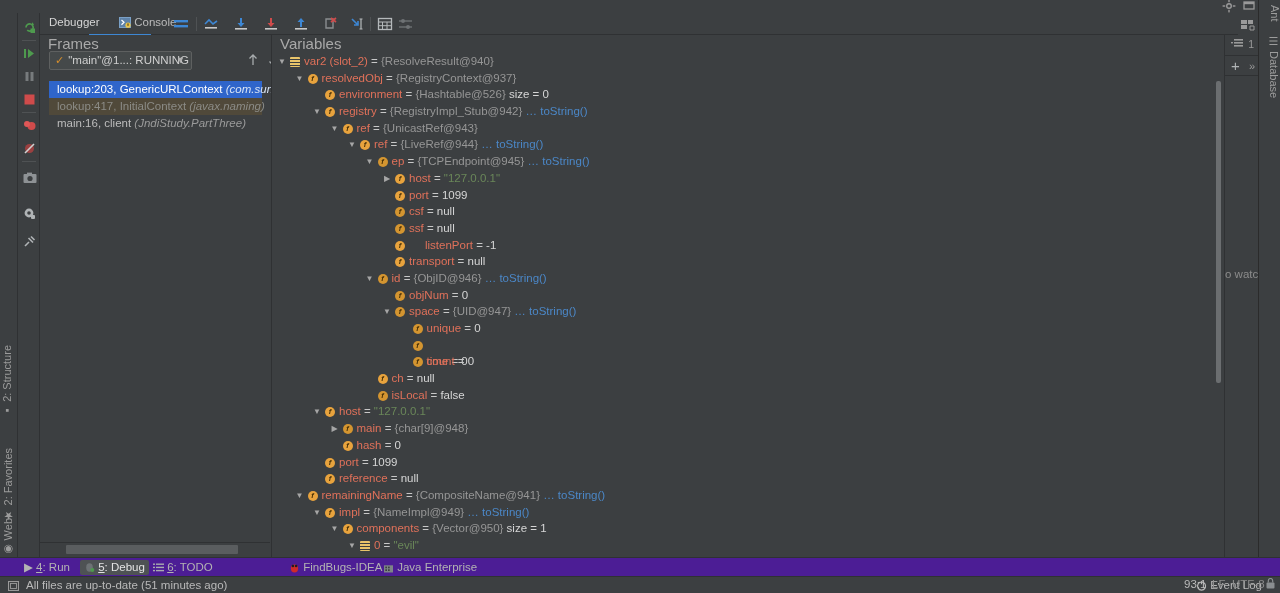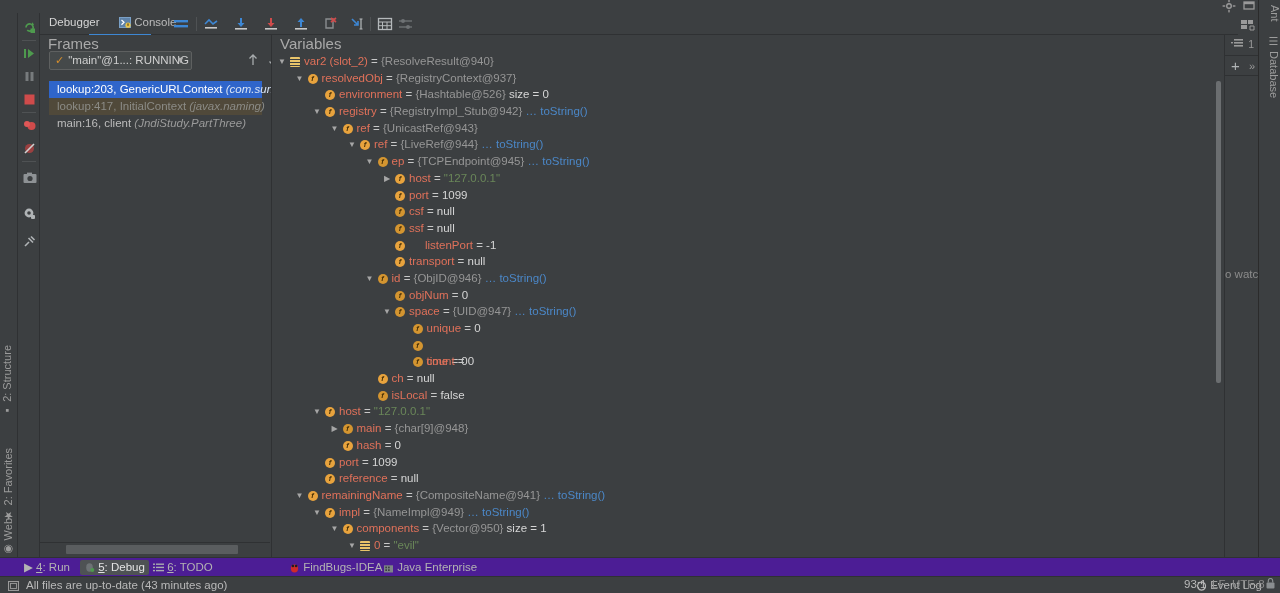--- a/index.html
+++ b/index.html
@@ -716,21 +716,21 @@
     </span>
   </div>
 
   <div class="statusbar">
     <span class="stext" style="left:8px;">
       <svg style="display:inline-block;vertical-align:-2px" width="11" height="10" viewBox="0 0 11 10">
           <rect x="0.5" y="0.5" width="10" height="9" fill="none" stroke="#9a9a9a" stroke-width="1.1"></rect>
           <rect x="2.5" y="2.5" width="6" height="5" fill="none" stroke="#9a9a9a" stroke-width="0.9"></rect>
         </svg>
     </span>
-    <span class="stext" style="left:26px;">All files are up-to-date (43 minutes ago)</span>
+    <span class="stext" style="left:26px;">All files are up-to-date (51 minutes ago)</span>
 
     <span class="stext" style="left:1196px;">
       <span>
         <svg style="display:inline-block;vertical-align:-2px" width="11" height="10" viewBox="0 0 11 10">
             <path d="M5.5 0.8 a4 4.2 0 1 0 0.1 0 L5.5 3.2z" fill="none" stroke="#b9b9b9" stroke-width="1.2"></path>
           </svg>
       </span>
       <span>Event Log</span>
     </span>
 

